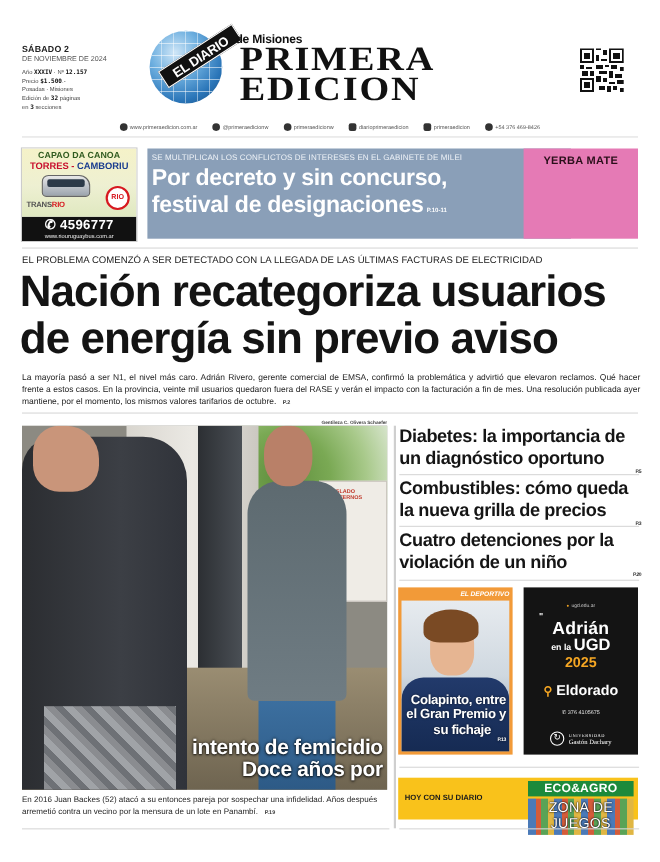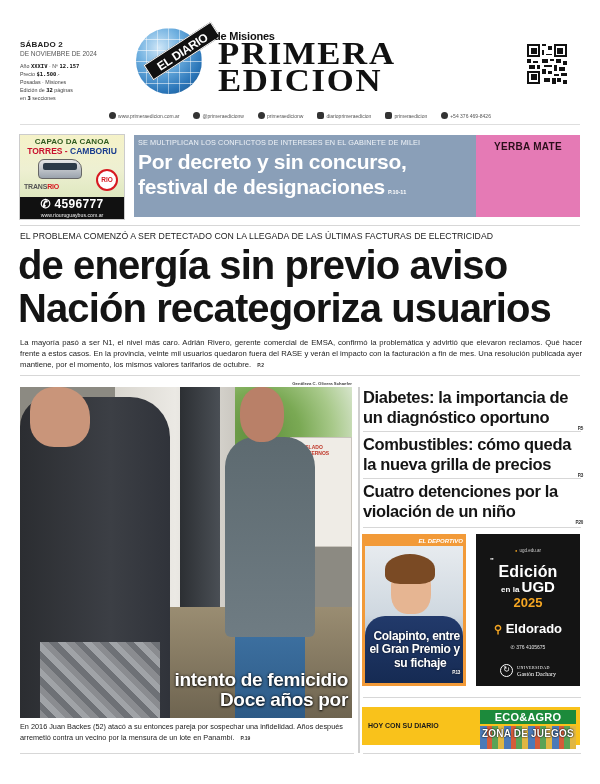--- a/index.html
+++ b/index.html
@@ -125,21 +125,21 @@
   .ugd-phone::before { content: "✆ "; }
   .ugd-univ { display: flex; align-items: center; justify-content: center; gap: 4px; margin-top: 14px; }
   .ugd-univ-icon { width: 13px; height: 13px; border-radius: 50%; border: 1.3px solid #fff; font-size: 8px; line-height: 10px; }
   .ugd-univ-text { font-family: "Liberation Serif", serif; text-align: left; line-height: 6px; }
   .ugd-univ-text .u1 { font-size: 4px; letter-spacing: 0.5px; }
   .ugd-univ-text .u2 { font-size: 6px; }
 
   .promo { position: absolute; left: 362px; top: 707px; width: 218px; height: 38px; background: #f9c21b; }
   .promo-label { position: absolute; left: 6px; top: 15px; font-size: 7px; font-weight: bold; color: #1b1b1b; }
   .promo-eco { position: absolute; left: 118px; top: 3px; width: 96px; height: 14px; background: #1c8a3b; color: #fff; font-weight: bold; font-size: 11px; line-height: 14px; text-align: center; letter-spacing: 0.2px; }
-  .promo-zona { position: absolute; left: 118px; top: 19px; width: 96px; height: 23px; background: repeating-linear-gradient(90deg, #4b7ab8 0 7px, #d45c3a 7px 12px, #5aa356 12px 18px, #e0b643 18px 24px); color: #fff; font-weight: bold; font-size: 10px; line-height: 15px; text-align: center; text-shadow: 0 0 2px #000, 0 0 1px #000; letter-spacing: 0.2px; }
+  .promo-zona { position: absolute; left: 118px; top: 19px; width: 96px; height: 33px; background: repeating-linear-gradient(90deg, #4b7ab8 0 7px, #d45c3a 7px 12px, #5aa356 12px 18px, #e0b643 18px 24px); color: #fff; font-weight: normal; font-size: 13px; line-height: 15px; text-align: center; text-shadow: 0 0 2px #000, 0 0 1px #000; letter-spacing: 0.2px; }
 </style>
 </head>
 <body>
 
 <header class="masthead">
   <div class="date-block">
     <div class="date-day">SÁBADO 2</div>
     <div class="date-full">DE NOVIEMBRE DE 2024</div>
     <div class="issue-meta">
       <div>
@@ -270,22 +270,22 @@
 
 <aside class="yerba-box">
   <div class="yerba-label">YERBA MATE</div>
 </aside>
 
 <div class="hr" style="left:20px; top:225px; width:560px;"></div>
 
 <article>
   <div class="main-kicker">EL PROBLEMA COMENZÓ A SER DETECTADO CON LA LLEGADA DE LAS ÚLTIMAS FACTURAS DE ELECTRICIDAD</div>
   <h1 class="main-title">
+    <div>Nación recategoriza usuarios</div>
     <div>de energía sin previo aviso</div>
-    <div>Nación recategoriza usuarios</div>
   </h1>
   <p class="main-lead"><span>La mayoría pasó a ser N1, el nivel más caro. Adrián Rivero, gerente comercial de EMSA, confirmó la problemática y advirtió que elevaron reclamos. Qué hacer frente a estos casos. En la provincia, veinte mil usuarios quedaron fuera del RASE y verán el impacto con la facturación a fin de mes. Una resolución publicada ayer mantiene, por el momento, los mismos valores tarifarios de octubre.</span><span class="pg">P.2</span></p>
 </article>
 
 <div class="hr" style="left:20px; top:375px; width:560px;"></div>
 
 <article>
   <div class="credit">Gentileza C. Olivera Schaefer</div>
   <div class="photo">
     <div class="ph-trees"></div>
@@ -339,21 +339,21 @@
     <div class="dp-hair"></div>
     <div class="deportivo-title">
       <span>Colapinto, entre el Gran Premio y su fichaje</span><span class="pg">P.13</span>
     </div>
   </div>
 </article>
 
 <aside class="ugd-ad">
   <div class="ugd-site">ugd.edu.ar</div>
   <div class="ugd-quote">"</div>
-  <div class="ugd-line1">Edición</div>
+  <div class="ugd-line1">Adrián</div>
   <div class="ugd-line2"><span>en la</span> <b>UGD</b></div>
   <div class="ugd-year">2025</div>
   <div class="ugd-city"><span>⚲</span> <span style="color:#fff;font-size:13px">Eldorado</span></div>
   <div class="ugd-phone">376 4105675</div>
   <div class="ugd-univ">
     <div class="ugd-univ-icon">↻</div>
     <div class="ugd-univ-text">
       <div class="u1">UNIVERSIDAD</div>
       <div class="u2">Gastón Dachary</div>
     </div>

